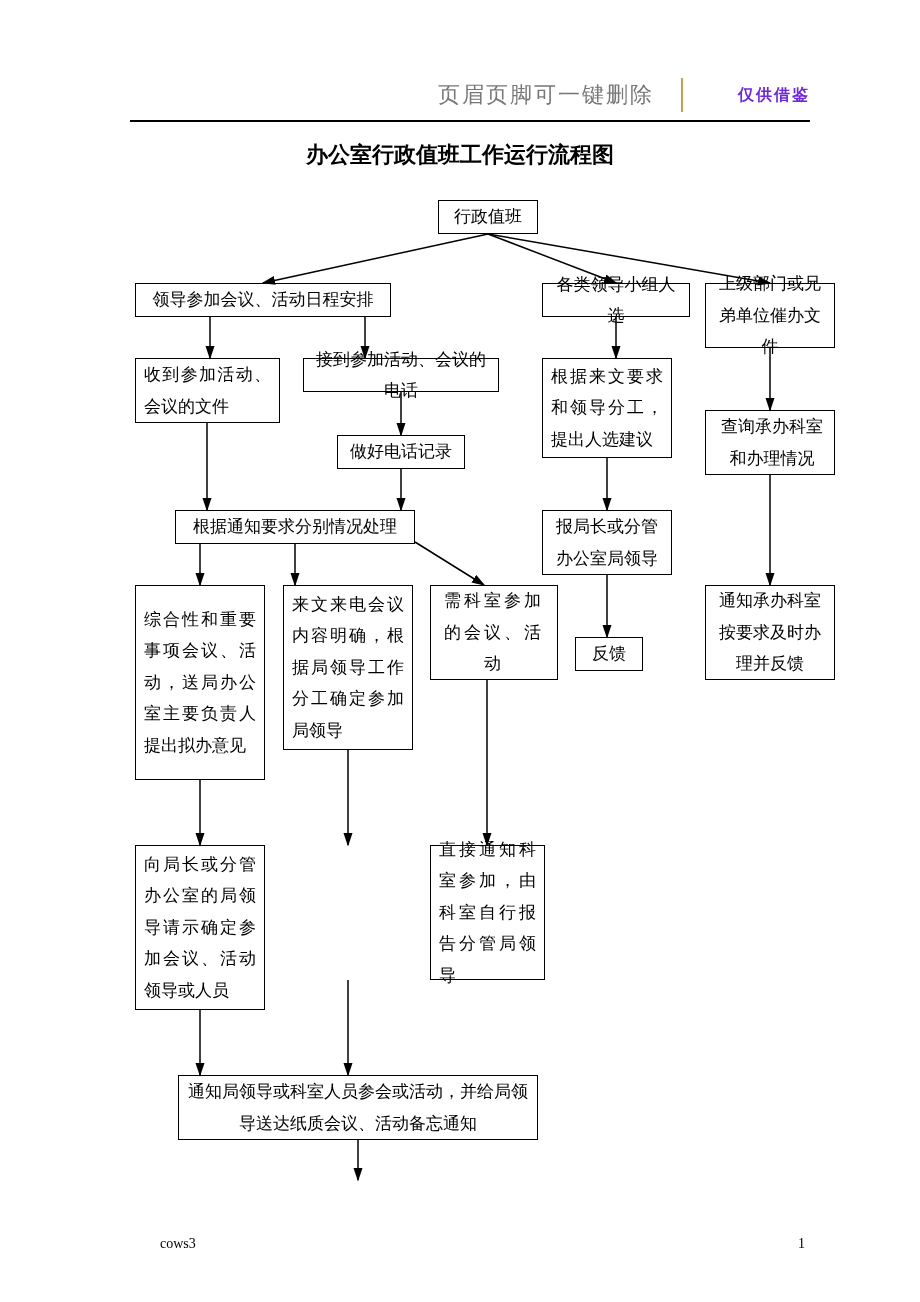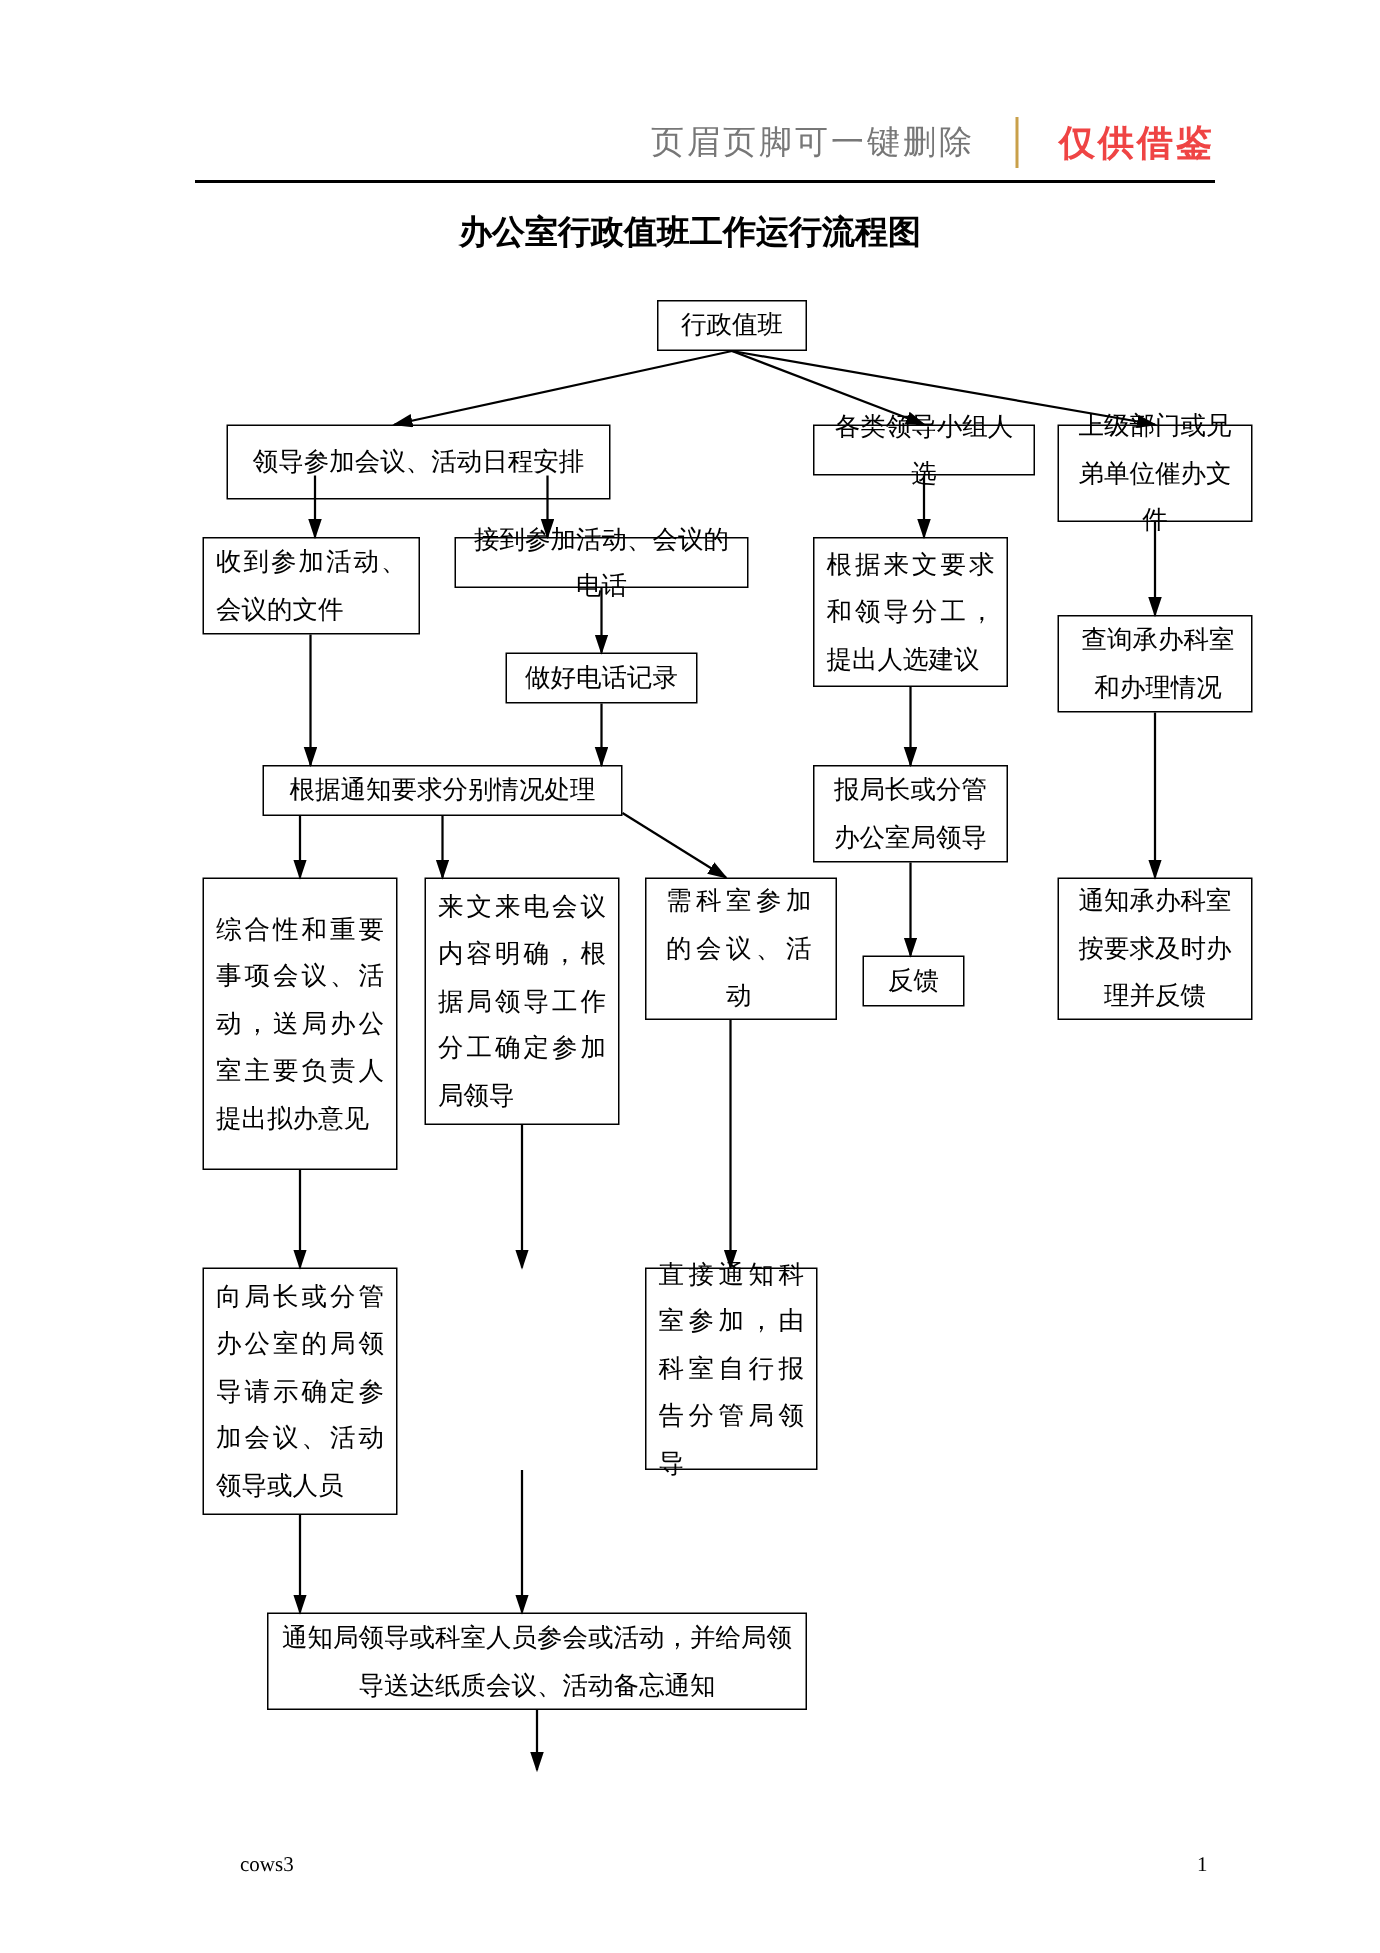--- a/index.html
+++ b/index.html
@@ -30,25 +30,26 @@
     color: #777;
     letter-spacing: 2px;
     font-family: "SimSun", serif;
   }
   .vline {
     width: 2px;
     height: 34px;
     background: #c9a04a;
   }
   .header-side {
-    font-size: 24px;
-    color: #ef4444;
+    font-size: 16px;
+    color: #6d28d9;
     font-weight: 600;
     letter-spacing: 2px;
     font-family: "KaiTi", "STKaiti", serif;
+    margin-left: 28px;
   }
   .hr {
     position: absolute;
     top: 120px;
     left: 130px;
     right: 110px;
     height: 2px;
     background: #000;
   }
   .title {
@@ -108,21 +109,21 @@
     <span class="header-main">页眉页脚可一键删除</span>
     <div class="vline"></div>
     <span class="header-side">仅供借鉴</span>
   </div>
   <div class="hr"></div>
 
   <div class="title">办公室行政值班工作运行流程图</div>
 
   <div class="box center" style="left:438px; top:200px; width:100px; height:34px;">行政值班</div>
 
-  <div class="box center" style="left:151px; top:283px; width:256px; height:50px;">领导参加会议、活动日程安排</div>
+  <div class="box center" style="left:135px; top:283px; width:256px; height:34px;">领导参加会议、活动日程安排</div>
   <div class="box center" style="left:542px; top:283px; width:148px; height:34px;">各类领导小组人选</div>
   <div class="box center" style="left:705px; top:283px; width:130px; height:65px;">上级部门或兄弟单位催办文件</div>
 
   <div class="box" style="left:135px; top:358px; width:145px; height:65px;">收到参加活动、会议的文件</div>
   <div class="box center" style="left:303px; top:358px; width:196px; height:34px;">接到参加活动、会议的电话</div>
   <div class="box" style="left:542px; top:358px; width:130px; height:100px;">根据来文要求和领导分工，提出人选建议</div>
   <div class="box center" style="left:705px; top:410px; width:130px; height:65px;padding-left:12px;">查询承办科室和办理情况</div>
 
   <div class="box center" style="left:337px; top:435px; width:128px; height:34px;">做好电话记录</div>
 

